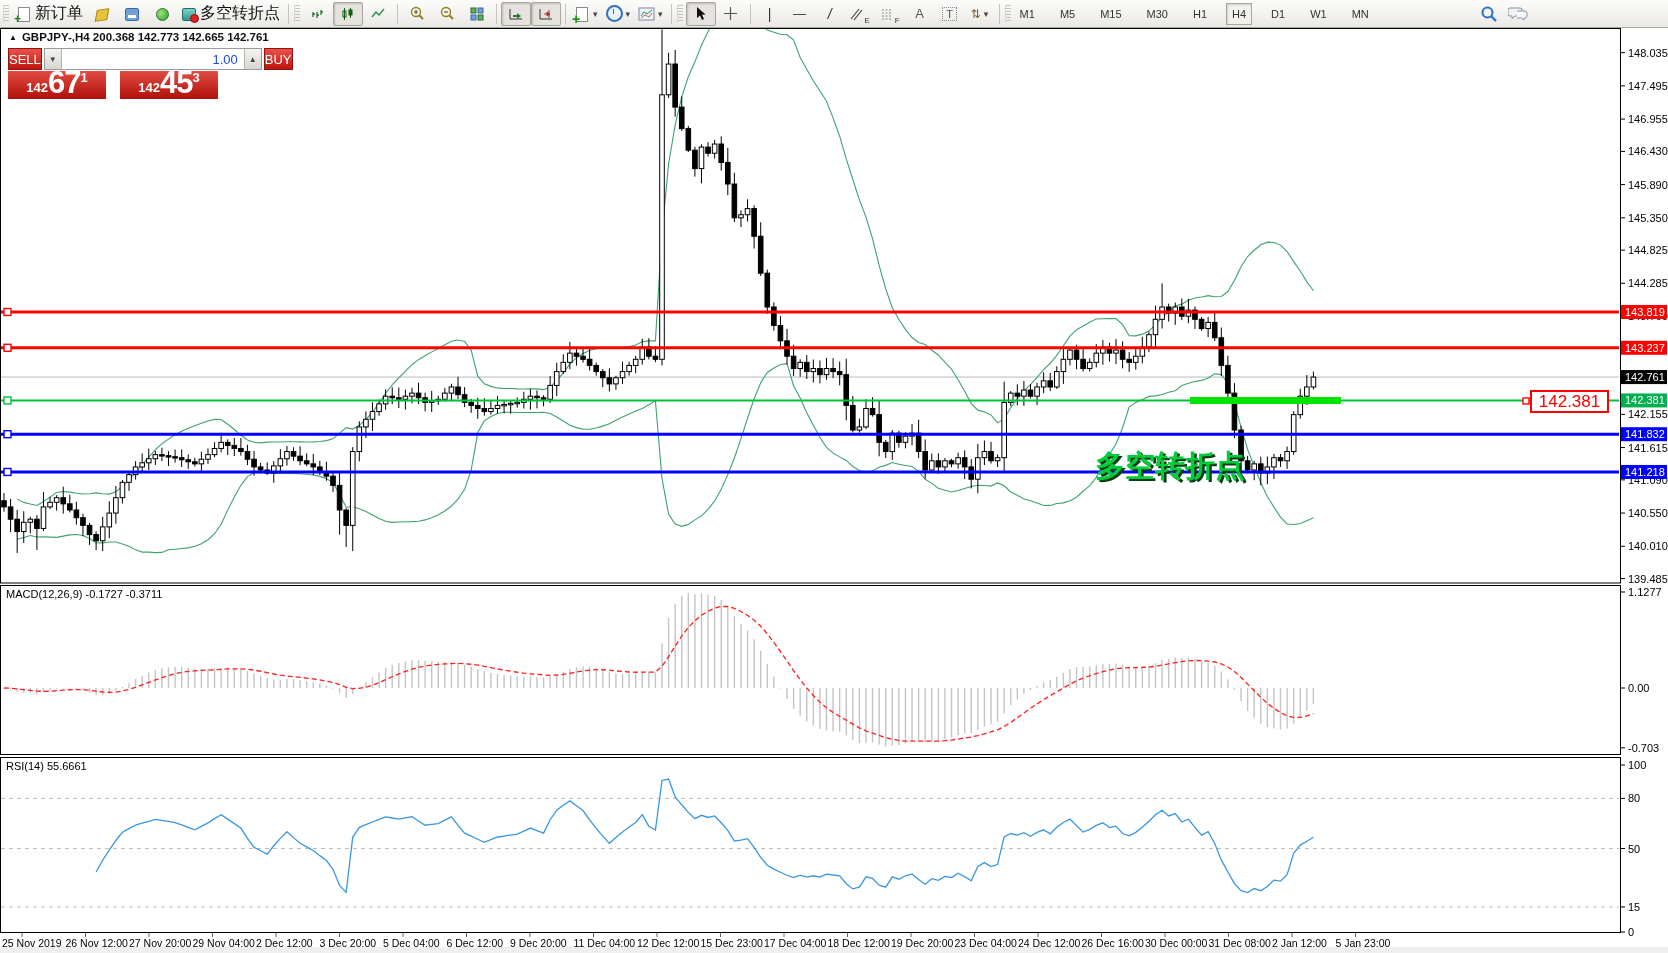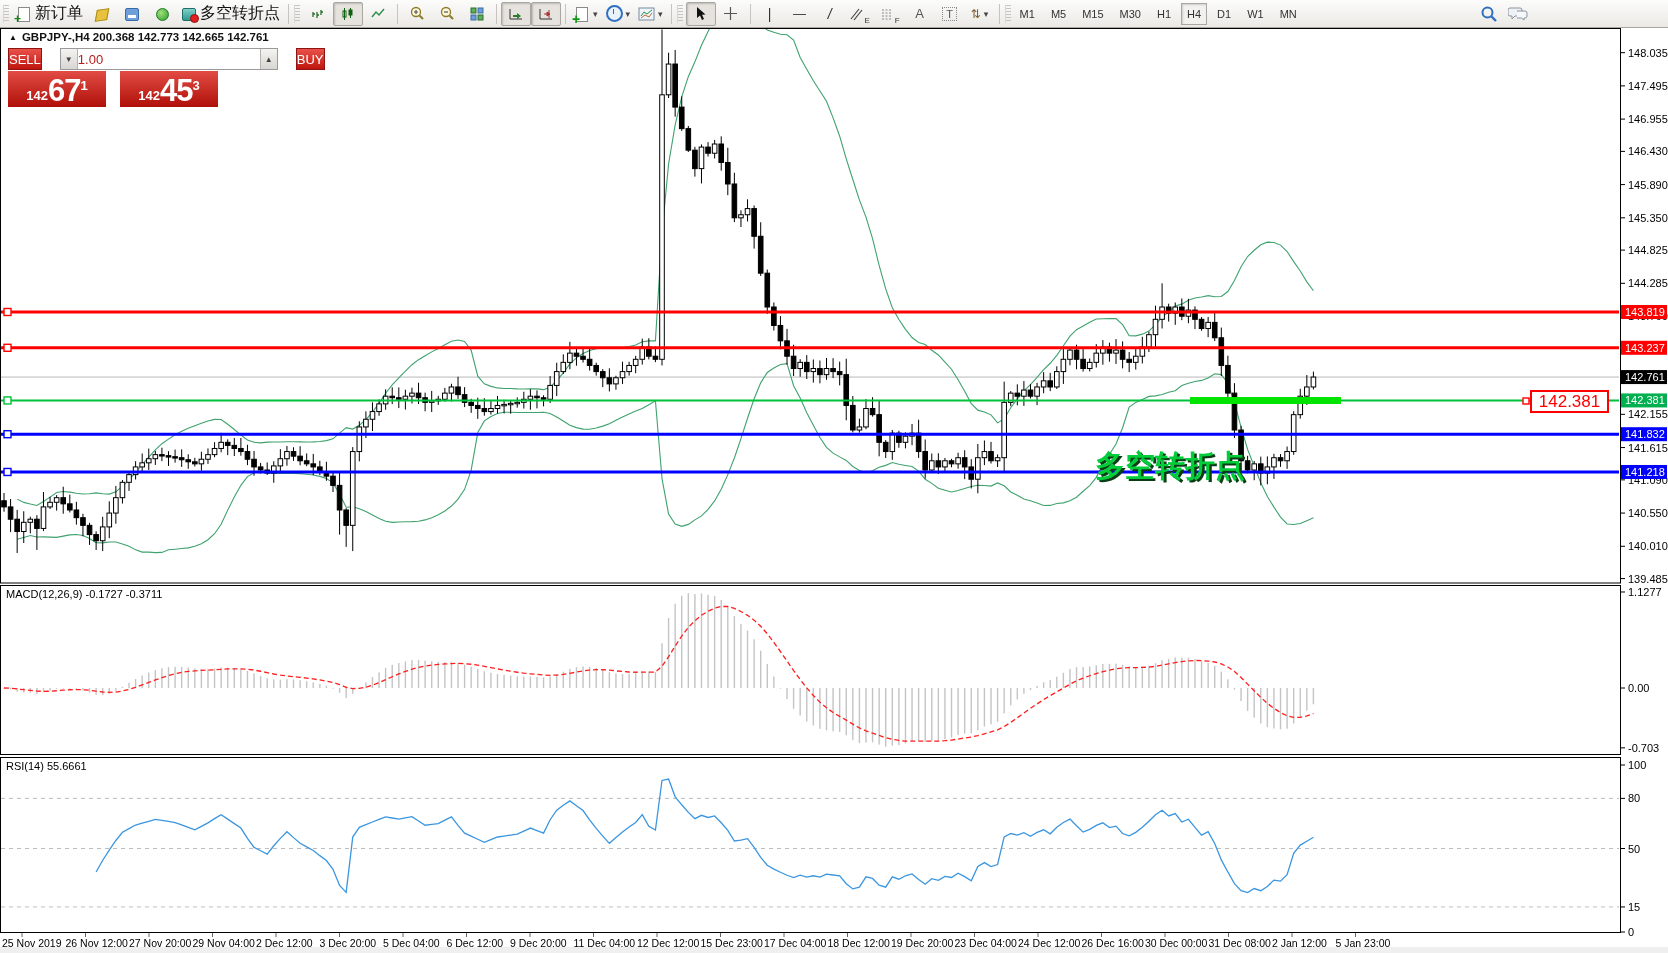--- a/index.html
+++ b/index.html
@@ -34,29 +34,29 @@
   .subletter{font-size:8px;color:#333;margin-left:-2px;align-self:flex-end}
   #tbright{margin-left:auto;margin-right:138px;display:flex;gap:10px;align-items:center}
   
   #chartArea{position:relative;width:1668px;height:925px}
   #cv{position:absolute;left:0;top:0}
   #symbolTitle{position:absolute;left:9px;top:3px;font-size:11.5px;font-weight:bold;color:#111;
     display:flex;align-items:center;gap:5px;z-index:5}
   #symbolTitle .tri{font-size:8px;color:#111}
   
   #tradePanel{position:absolute;left:8px;top:20px;width:210px;z-index:6;font-family:"Liberation Sans",sans-serif}
-  .tp-row1{display:flex;height:22px;gap:18px}
+  .tp-row1{display:flex;height:22px;gap:2px}
   .tp-sell,.tp-buy{width:47px;border:1px solid #8f1310;color:#fff;font-size:13px;
     background:linear-gradient(#e8524a,#c0150e);display:flex;align-items:center;justify-content:center;cursor:pointer}
   .tp-vol{flex:1;display:flex;border:1px solid #9a9a9a;background:#fff;height:22px;box-sizing:border-box}
   .tp-spin{width:16px;background:linear-gradient(#f4f3f1,#d8d6d2);border-left:1px solid #b5b3af;border-right:1px solid #b5b3af;
     display:flex;align-items:center;justify-content:center;font-size:8px;color:#444;cursor:pointer}
   .tp-spin.dn{border-left:none}.tp-spin.up{border-right:none}
-  .tp-volval{flex:1;border:none;outline:none;font-size:13px;padding:0 6px 0 0;color:#b91c1c;min-width:0}
-  .tp-row2{display:flex;gap:14px;margin-top:1px;height:36px}
+  .tp-volval{flex:1;border:none;outline:none;text-align:right;font-size:13px;padding:0 6px 0 0;color:#1d4ed8;min-width:0}
+  .tp-row2{display:flex;gap:14px;margin-top:1px;height:28px}
   .tp-price{flex:1;background:linear-gradient(#e14c44,#b01009);color:#fff;display:flex;align-items:flex-end;justify-content:center;
     padding-bottom:1px;cursor:pointer}
   .tp-price .small{font-size:13px;font-weight:bold;margin-bottom:3px}
   .tp-price .big{font-size:31px;font-weight:bold;line-height:30px;letter-spacing:-1px}
   .tp-price .sup{font-size:13px;font-weight:bold;margin-bottom:13px}
   #bottomStrip{position:absolute;left:0;bottom:0;width:100%;height:6px;background:#efefef}
 </style>
 </head>
 <body>
 
@@ -216,21 +216,21 @@
       <span style="border:1px dotted #888;padding:0 3px;font-size:11px;color:#555">T</span>
     </div>
     <div class="tbtn">
       <span style="font-size:12px;color:#7a5a2a">⇅</span>
       <span class="ddArrow">▾</span>
     </div>
 
     <div class="sep"></div>
     <div class="grip"></div>
 
-    <div id="tfGroup" style="display:flex;gap:4px">
+    <div id="tfGroup" style="display:flex;gap:13px">
         <div class="tf">M1</div>
         <div class="tf">M5</div>
         <div class="tf">M15</div>
         <div class="tf">M30</div>
         <div class="tf">H1</div>
         <div class="tf active">H4</div>
         <div class="tf">D1</div>
         <div class="tf">W1</div>
         <div class="tf">MN</div>
       </div>

